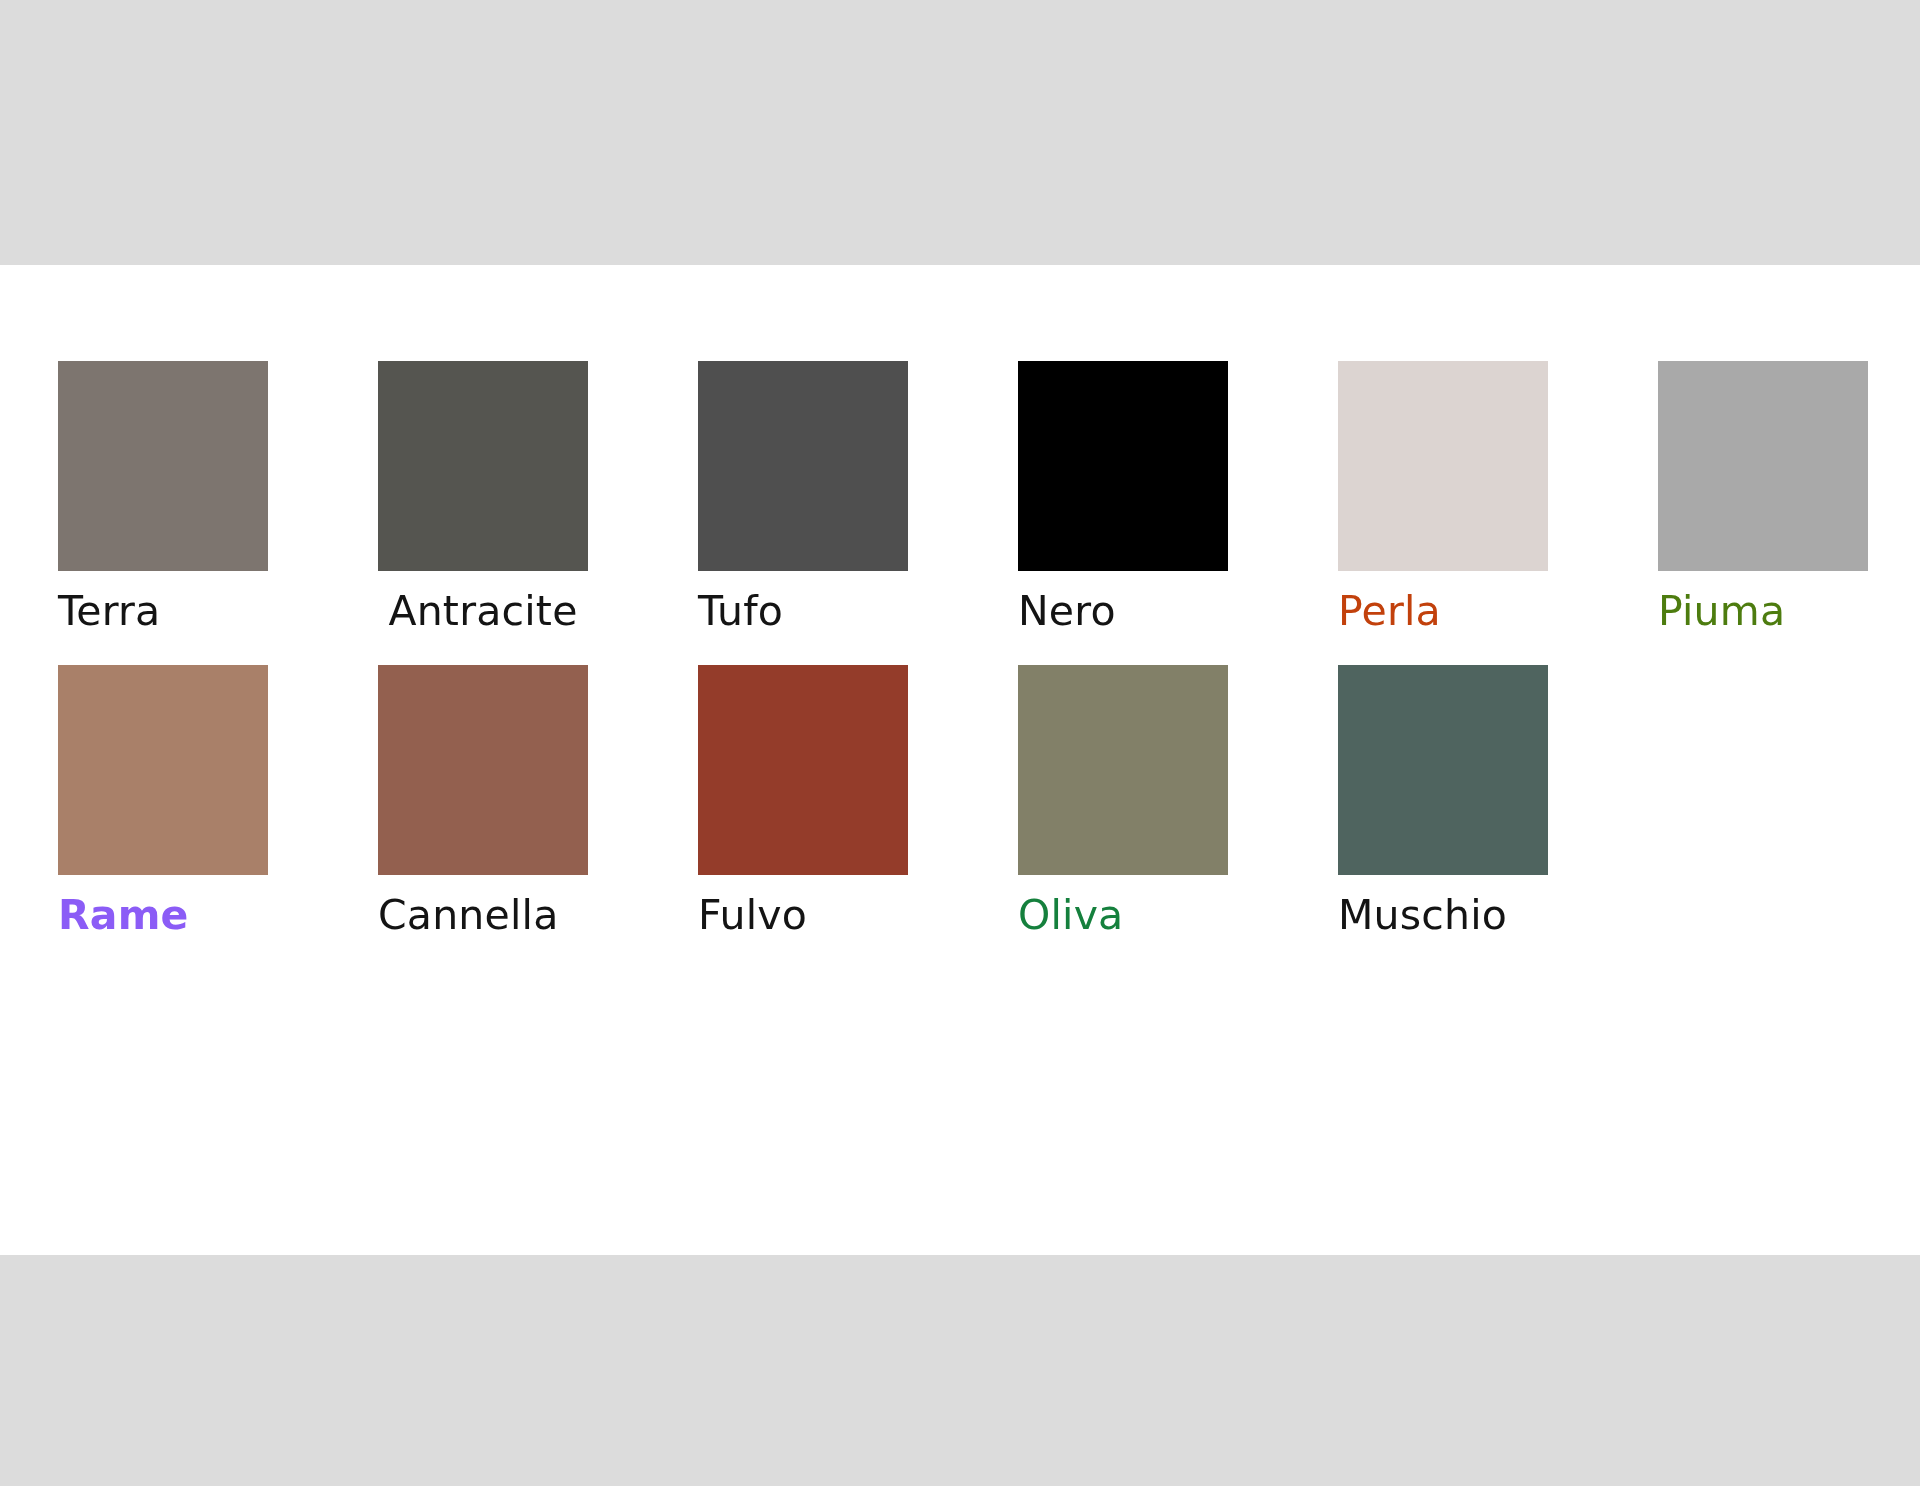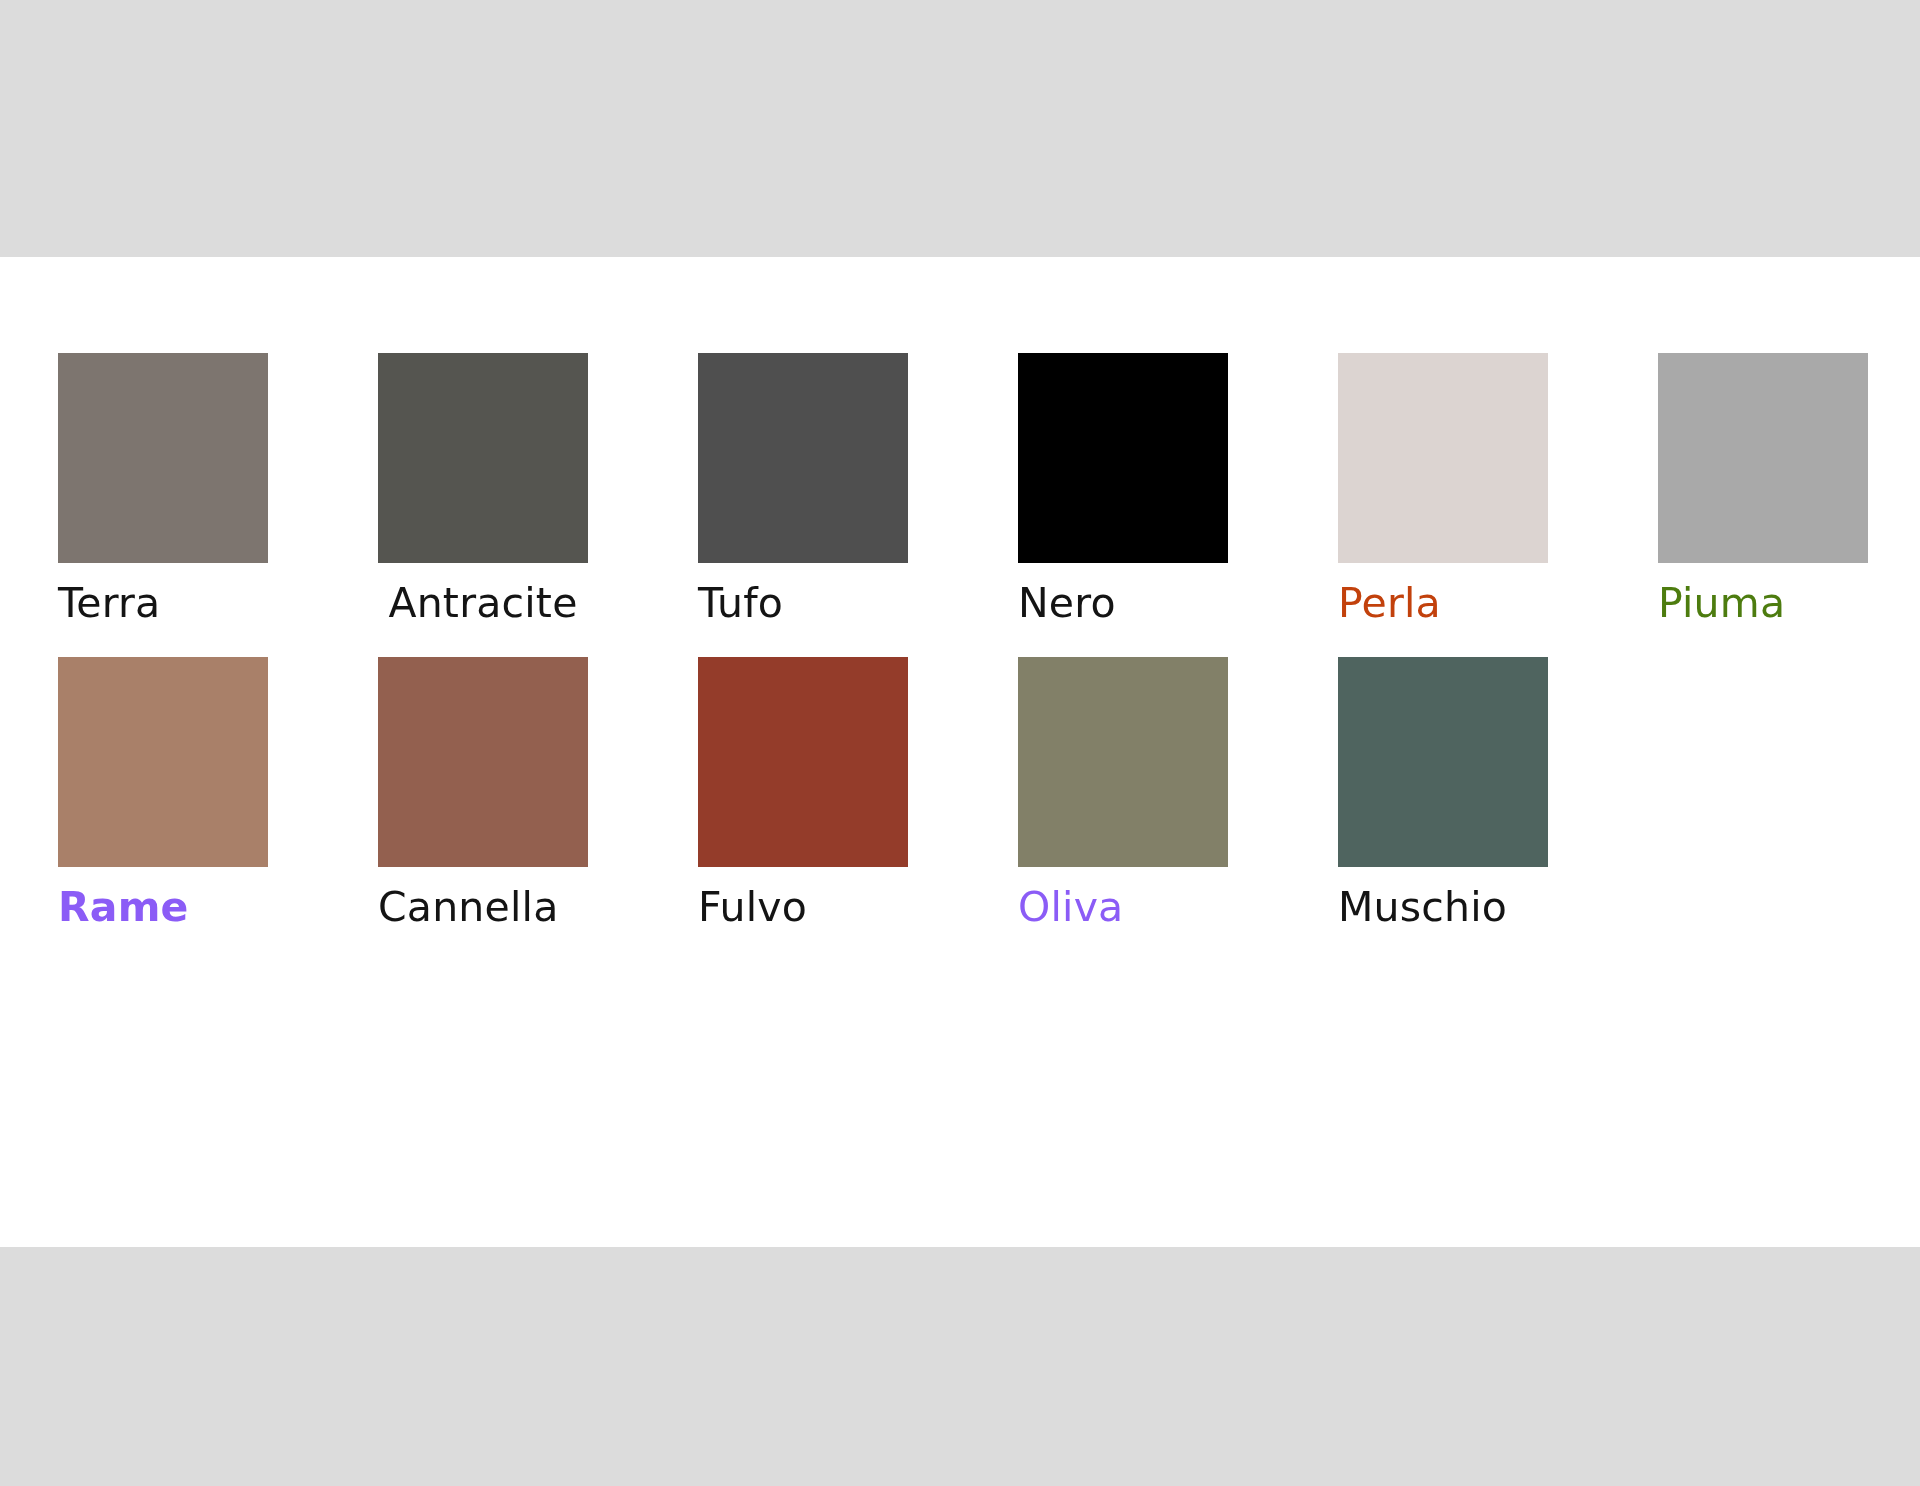--- a/index.html
+++ b/index.html
@@ -37,21 +37,21 @@
     top: 1255px;
     width: 1920px;
     height: 231px;
     background: #dcdcdc;
   }
 
   
   .sheet {
     position: absolute;
     left: 0;
-    top: 257px;
+    top: 265px;
     width: 1920px;
     height: 990px;
     background: #ffffff;
   }
 
   .palette-grid {
     position: absolute;
     left: 58px;
     top: 96px;
     width: 1804px;
@@ -126,21 +126,21 @@
       <div class="swatch-cell">
         <span class="swatch-chip" style="background-color: rgb(147, 96, 79);"></span>
         <span class="swatch-label" style="color: rgb(20, 20, 20);">Cannella</span>
       </div>
       <div class="swatch-cell">
         <span class="swatch-chip" style="background-color: rgb(148, 60, 42);"></span>
         <span class="swatch-label" style="color: rgb(20, 20, 20);">Fulvo</span>
       </div>
       <div class="swatch-cell">
         <span class="swatch-chip" style="background-color: rgb(130, 128, 104);"></span>
-        <span class="swatch-label" style="color: #8b5cf6;">Oliva</span>
+        <span class="swatch-label" style="color: #15803d;">Oliva</span>
       </div>
       <div class="swatch-cell">
         <span class="swatch-chip" style="background-color: rgb(79, 100, 95);"></span>
         <span class="swatch-label" style="color: rgb(20, 20, 20);">Muschio</span>
       </div>
 
     </div>
   </div>
 
   <div class="band-bottom" style="background: rgb(220, 220, 220);"></div>

